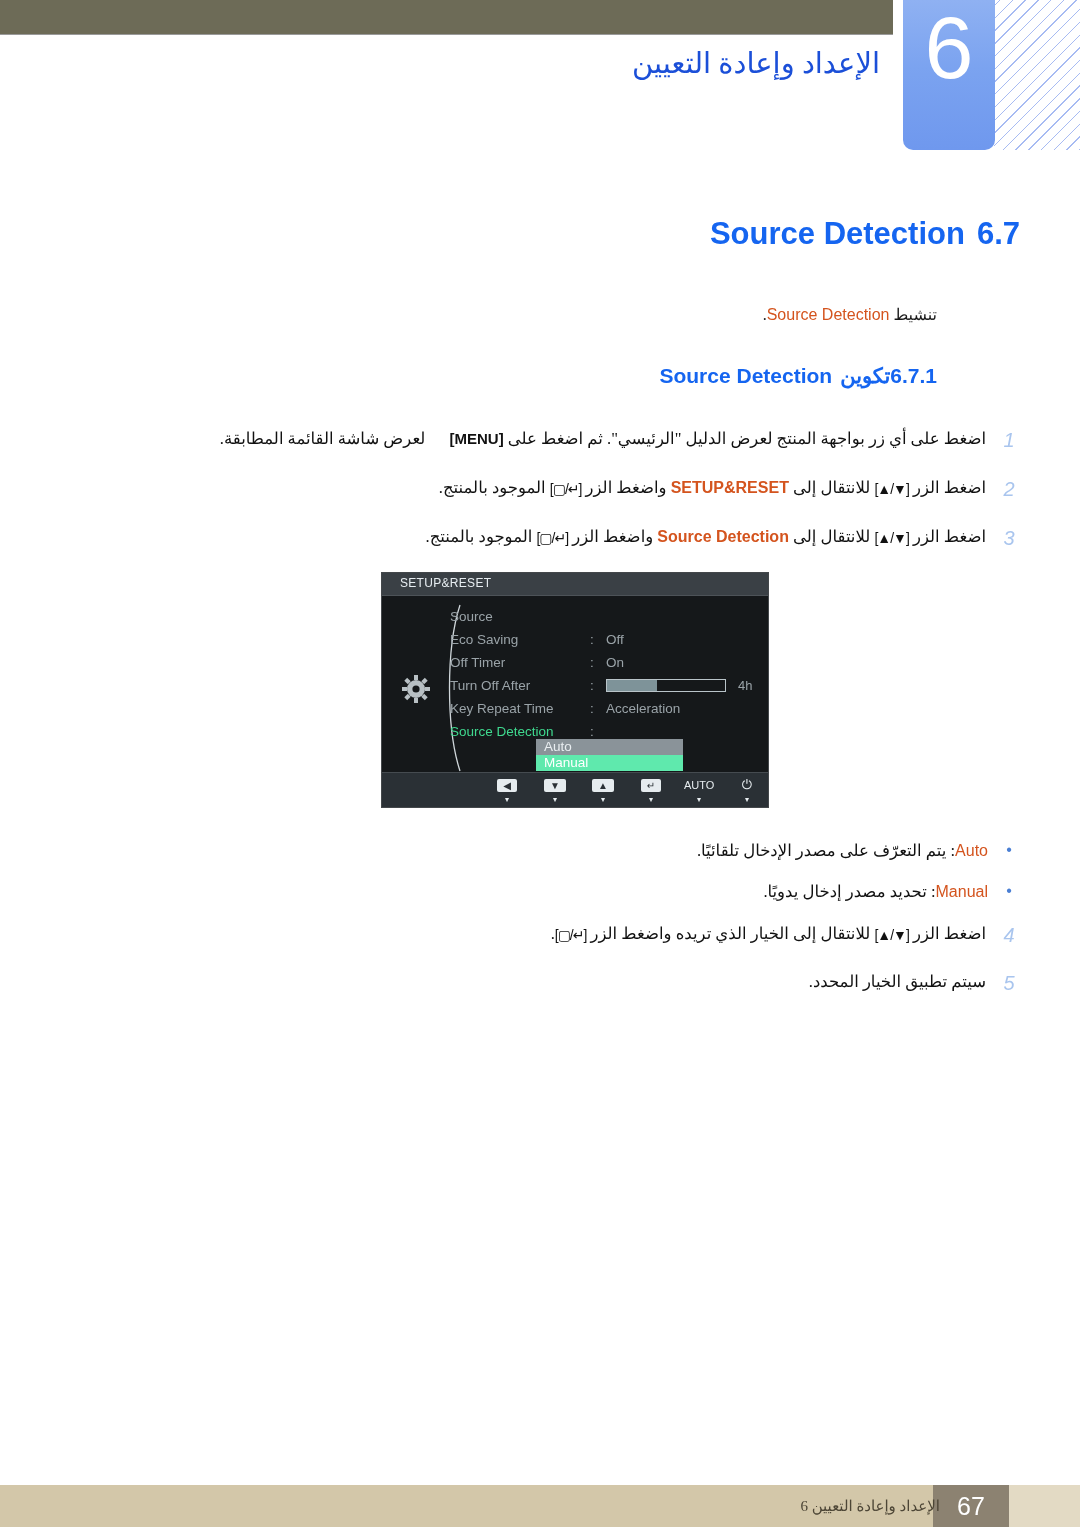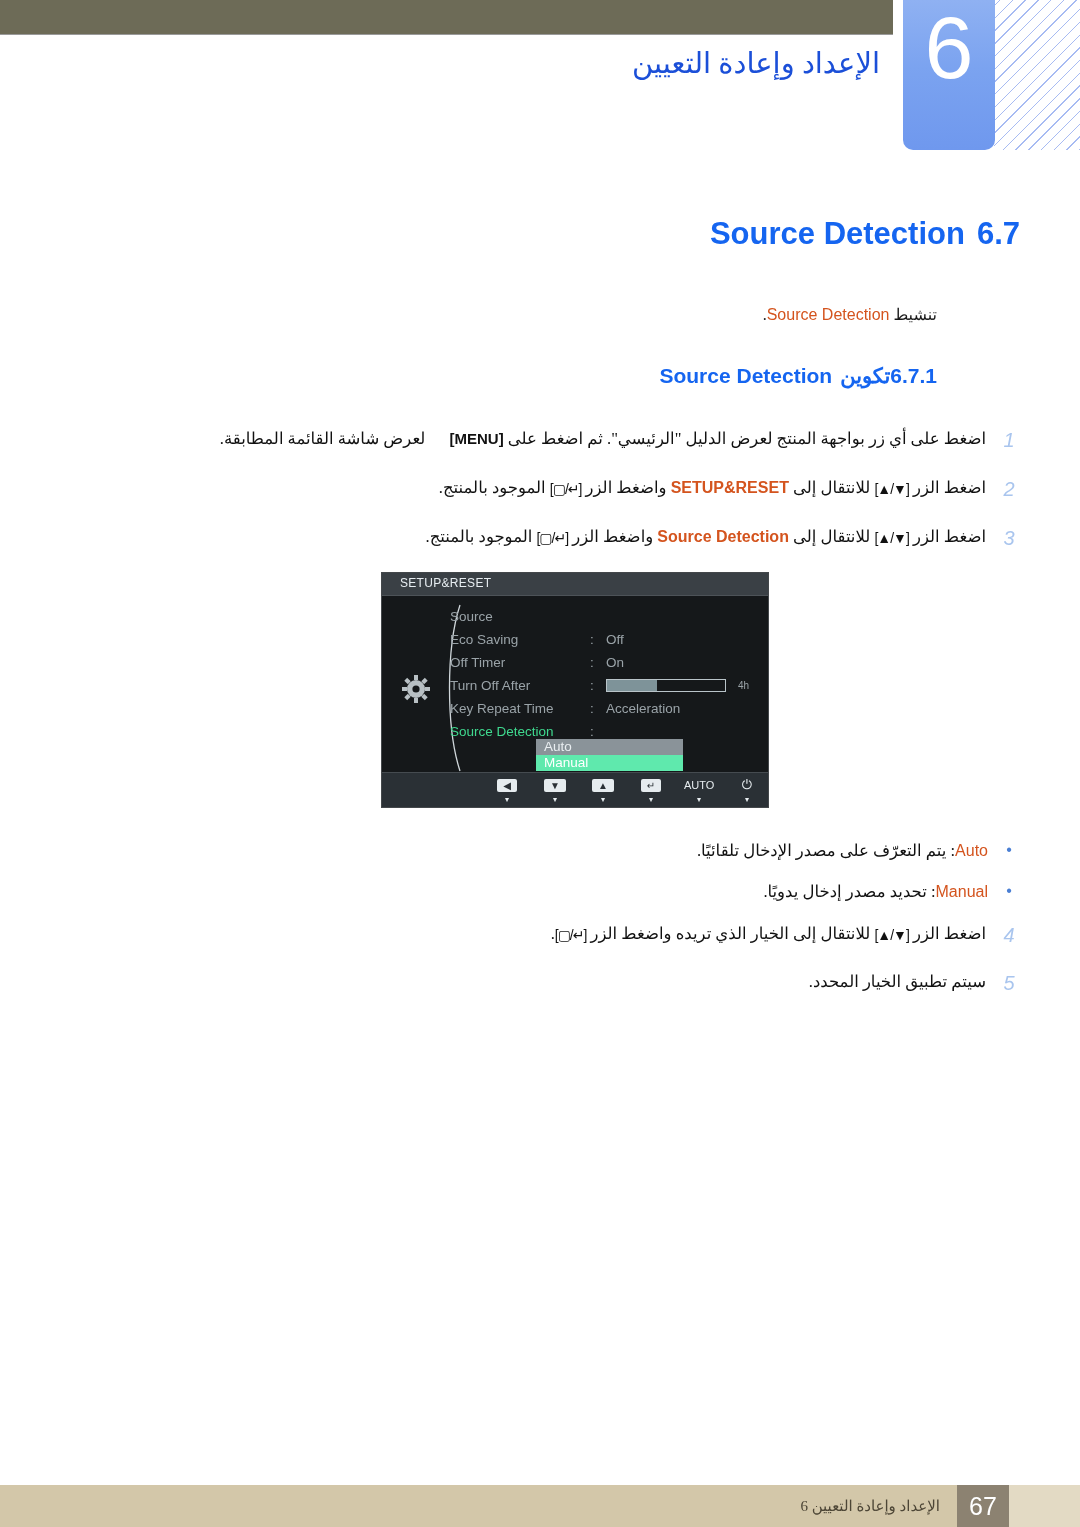--- a/index.html
+++ b/index.html
@@ -217,21 +217,21 @@
     box-sizing: border-box;
     background: #15181a;
   }
   .osd-slider > i {
     display: block; height: 100%;
     background: #7e9399;
     width: 42%;
   }
   .osd-slider-val {
     position: absolute; left: 288px; top: 0;
-    color: #9aa3a8; font-size: 10px; text-align: right;
+    color: #9aa3a8; font-size: 13px; text-align: right;
   }
   .osd-dropdown {
     position: absolute; left: 154px; top: 166px;
     width: 147px;
   }
   .osd-opt {
     height: 16px; line-height: 16px;
     font-size: 13.5px;
     padding-left: 8px;
     box-sizing: border-box;
@@ -301,21 +301,21 @@
   
   .footer-band {
     position: absolute;
     left: 0; bottom: 0;
     width: 1080px; height: 42px;
     background: #d3c7a9;
   }
   .footer-pagebox {
     position: absolute;
     right: 71px; bottom: 0;
-    width: 52px; height: 42px;
+    width: 76px; height: 42px;
     background: #8c8271;
     color: #ffffff;
     font-size: 25px;
     text-align: center;
     line-height: 42px;
   }
   .footer-text {
     position: absolute;
     right: 140px; bottom: 0;
     height: 42px; line-height: 42px;

